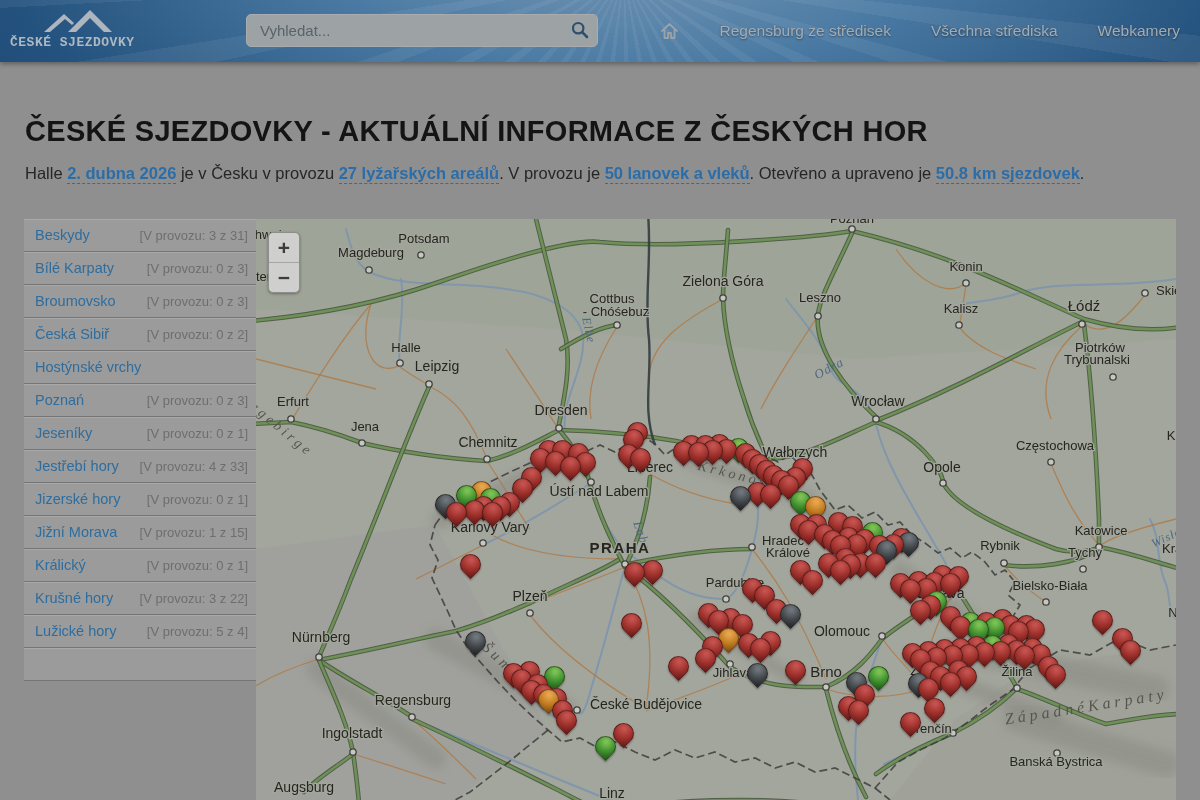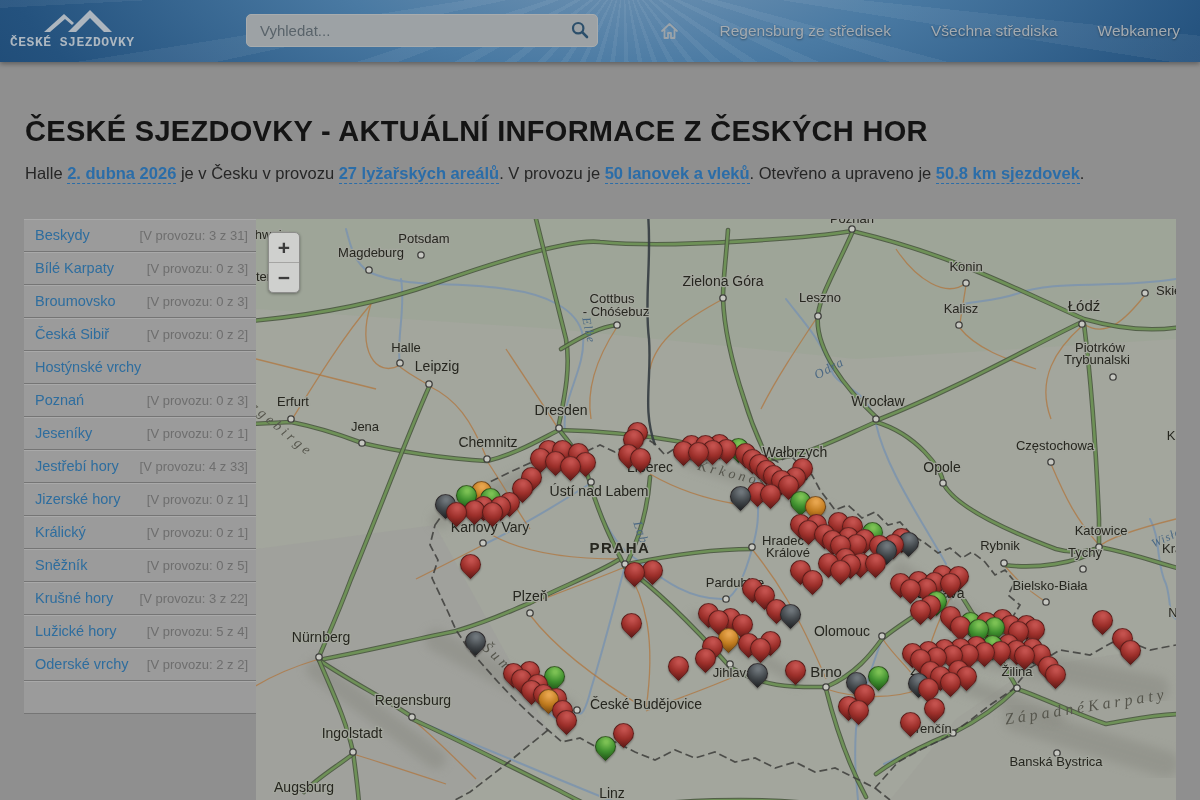--- a/index.html
+++ b/index.html
@@ -134,38 +134,34 @@
     </div>
     <div class="srow">
       <span class="rname">Jestřebí hory</span>
       <span class="rstat">[V provozu: 4 z 33]</span>
     </div>
     <div class="srow">
       <span class="rname">Jizerské hory</span>
       <span class="rstat">[V provozu: 0 z 1]</span>
     </div>
     <div class="srow">
+      <span class="rname">Jižní Morava</span>
+      <span class="rstat">[V provozu: 1 z 15]</span>
+    </div>
+    <div class="srow">
       <span class="rname">Králický</span>
       <span class="rstat">[V provozu: 0 z 1]</span>
     </div>
     <div class="srow">
-      <span class="rname">Sněžník</span>
-      <span class="rstat">[V provozu: 0 z 5]</span>
-    </div>
-    <div class="srow">
       <span class="rname">Krušné hory</span>
       <span class="rstat">[V provozu: 3 z 22]</span>
     </div>
     <div class="srow">
       <span class="rname">Lužické hory</span>
       <span class="rstat">[V provozu: 5 z 4]</span>
-    </div>
-    <div class="srow">
-      <span class="rname">Oderské vrchy</span>
-      <span class="rstat">[V provozu: 2 z 2]</span>
     </div>
     <div class="srow">
       <span class="rname"></span>
       <span class="rstat"></span>
     </div>
   </div>
 
 <div id="map">
   <svg id="mapsvg" width="920" height="581" viewBox="0 0 920 581">
     <defs>

